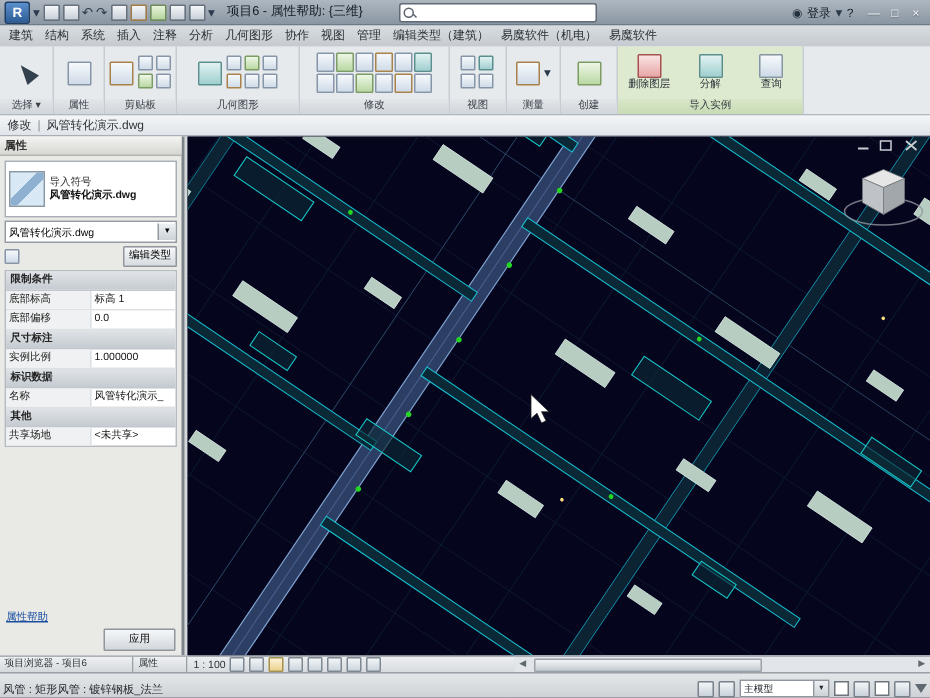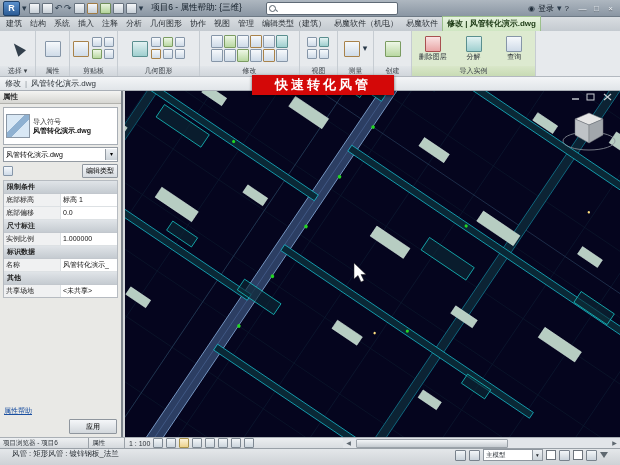--- a/index.html
+++ b/index.html
@@ -126,21 +126,21 @@
   .vi.s{background:linear-gradient(#fdf3d8,#ecd28d);border-color:#a8924a;}
   .hscroll{position:absolute;left:343px;right:0;bottom:17px;height:11px;background:#e2e5e9;
     border-top:1px solid #aab0b6;display:flex;align-items:center;box-sizing:border-box;}
   .hs-arrow{width:11px;text-align:center;font-size:6px;color:#5f6870;line-height:10px;}
   .hs-thumb{width:150px;height:7px;background:linear-gradient(#f3f5f7,#c5cbd1);border:1px solid #9aa1a8;
     border-radius:1px;margin-left:2px;}
 
   
   .statusbar{position:absolute;left:0;bottom:0;height:17px;right:0;
     background:linear-gradient(#e4e7ea,#ced2d6);border-top:1px solid #99a0a7;
-    display:flex;align-items:flex-start;font-size:7.5px;color:#23292f;padding:0 12px;gap:17px;box-sizing:border-box;}
+    display:flex;align-items:flex-end;font-size:7.5px;color:#23292f;padding:0 2px;gap:17px;box-sizing:border-box;}
   .sb-hint{white-space:nowrap;overflow:hidden;}
   .sb-right{margin-left:auto;display:flex;align-items:center;gap:3px;}
   .sicon{width:9px;height:9px;border:1px solid #79828c;border-radius:1px;
     background:linear-gradient(#f3f6f8,#c9d2da);flex:none;}
   .dsel{width:60px;height:12px;background:#fff;border:1px solid #8f969e;font-size:6.5px;
     display:flex;align-items:center;padding-left:2px;box-sizing:border-box;}
   .dsel .da{margin-left:auto;width:9px;background:linear-gradient(#eef1f4,#ccd3d9);
     border-left:1px solid #8f969e;text-align:center;font-size:5.5px;line-height:10px;height:10px;}
   .cb{width:8px;height:8px;border:1px solid #6d747c;background:#fff;flex:none;}
   .funnel{width:0;height:0;border-left:4px solid transparent;border-right:4px solid transparent;
@@ -188,21 +188,20 @@
     <span class="tab">插入</span>
     <span class="tab">注释</span>
     <span class="tab">分析</span>
     <span class="tab">几何图形</span>
     <span class="tab">协作</span>
     <span class="tab">视图</span>
     <span class="tab">管理</span>
     <span class="tab">编辑类型（建筑）</span>
     <span class="tab">易魔软件（机电）</span>
     <span class="tab">易魔软件</span>
-    <span class="tab ctx">修改 | 风管转化演示.dwg</span>
   </div>
 
   <div class="ribbon">
     <div class="panel" style="width:36px">
       <div class="content">
           <span class="cursor-ic"></span>
         </div>
       <div class="plabel">选择 ▾</div>
     </div>
     <div class="panel" style="width:34px">
@@ -299,21 +298,20 @@
     </div>
     <div style="flex:1"></div>
   </div>
 
   <div class="optionsbar">
     <span>修改</span>
     <span class="ob-div">|</span>
     <span>风管转化演示.dwg</span>
   </div>
 
-  <div class="banner">快速转化风管</div>
 
   <div class="props">
     <div class="props-header">属性</div>
     <div class="preview">
       <span class="thumb"></span>
       <span class="prev-txt">
         <div>导入符号</div>
         <div class="t2">风管转化演示.dwg</div>
       </span>
     </div>

